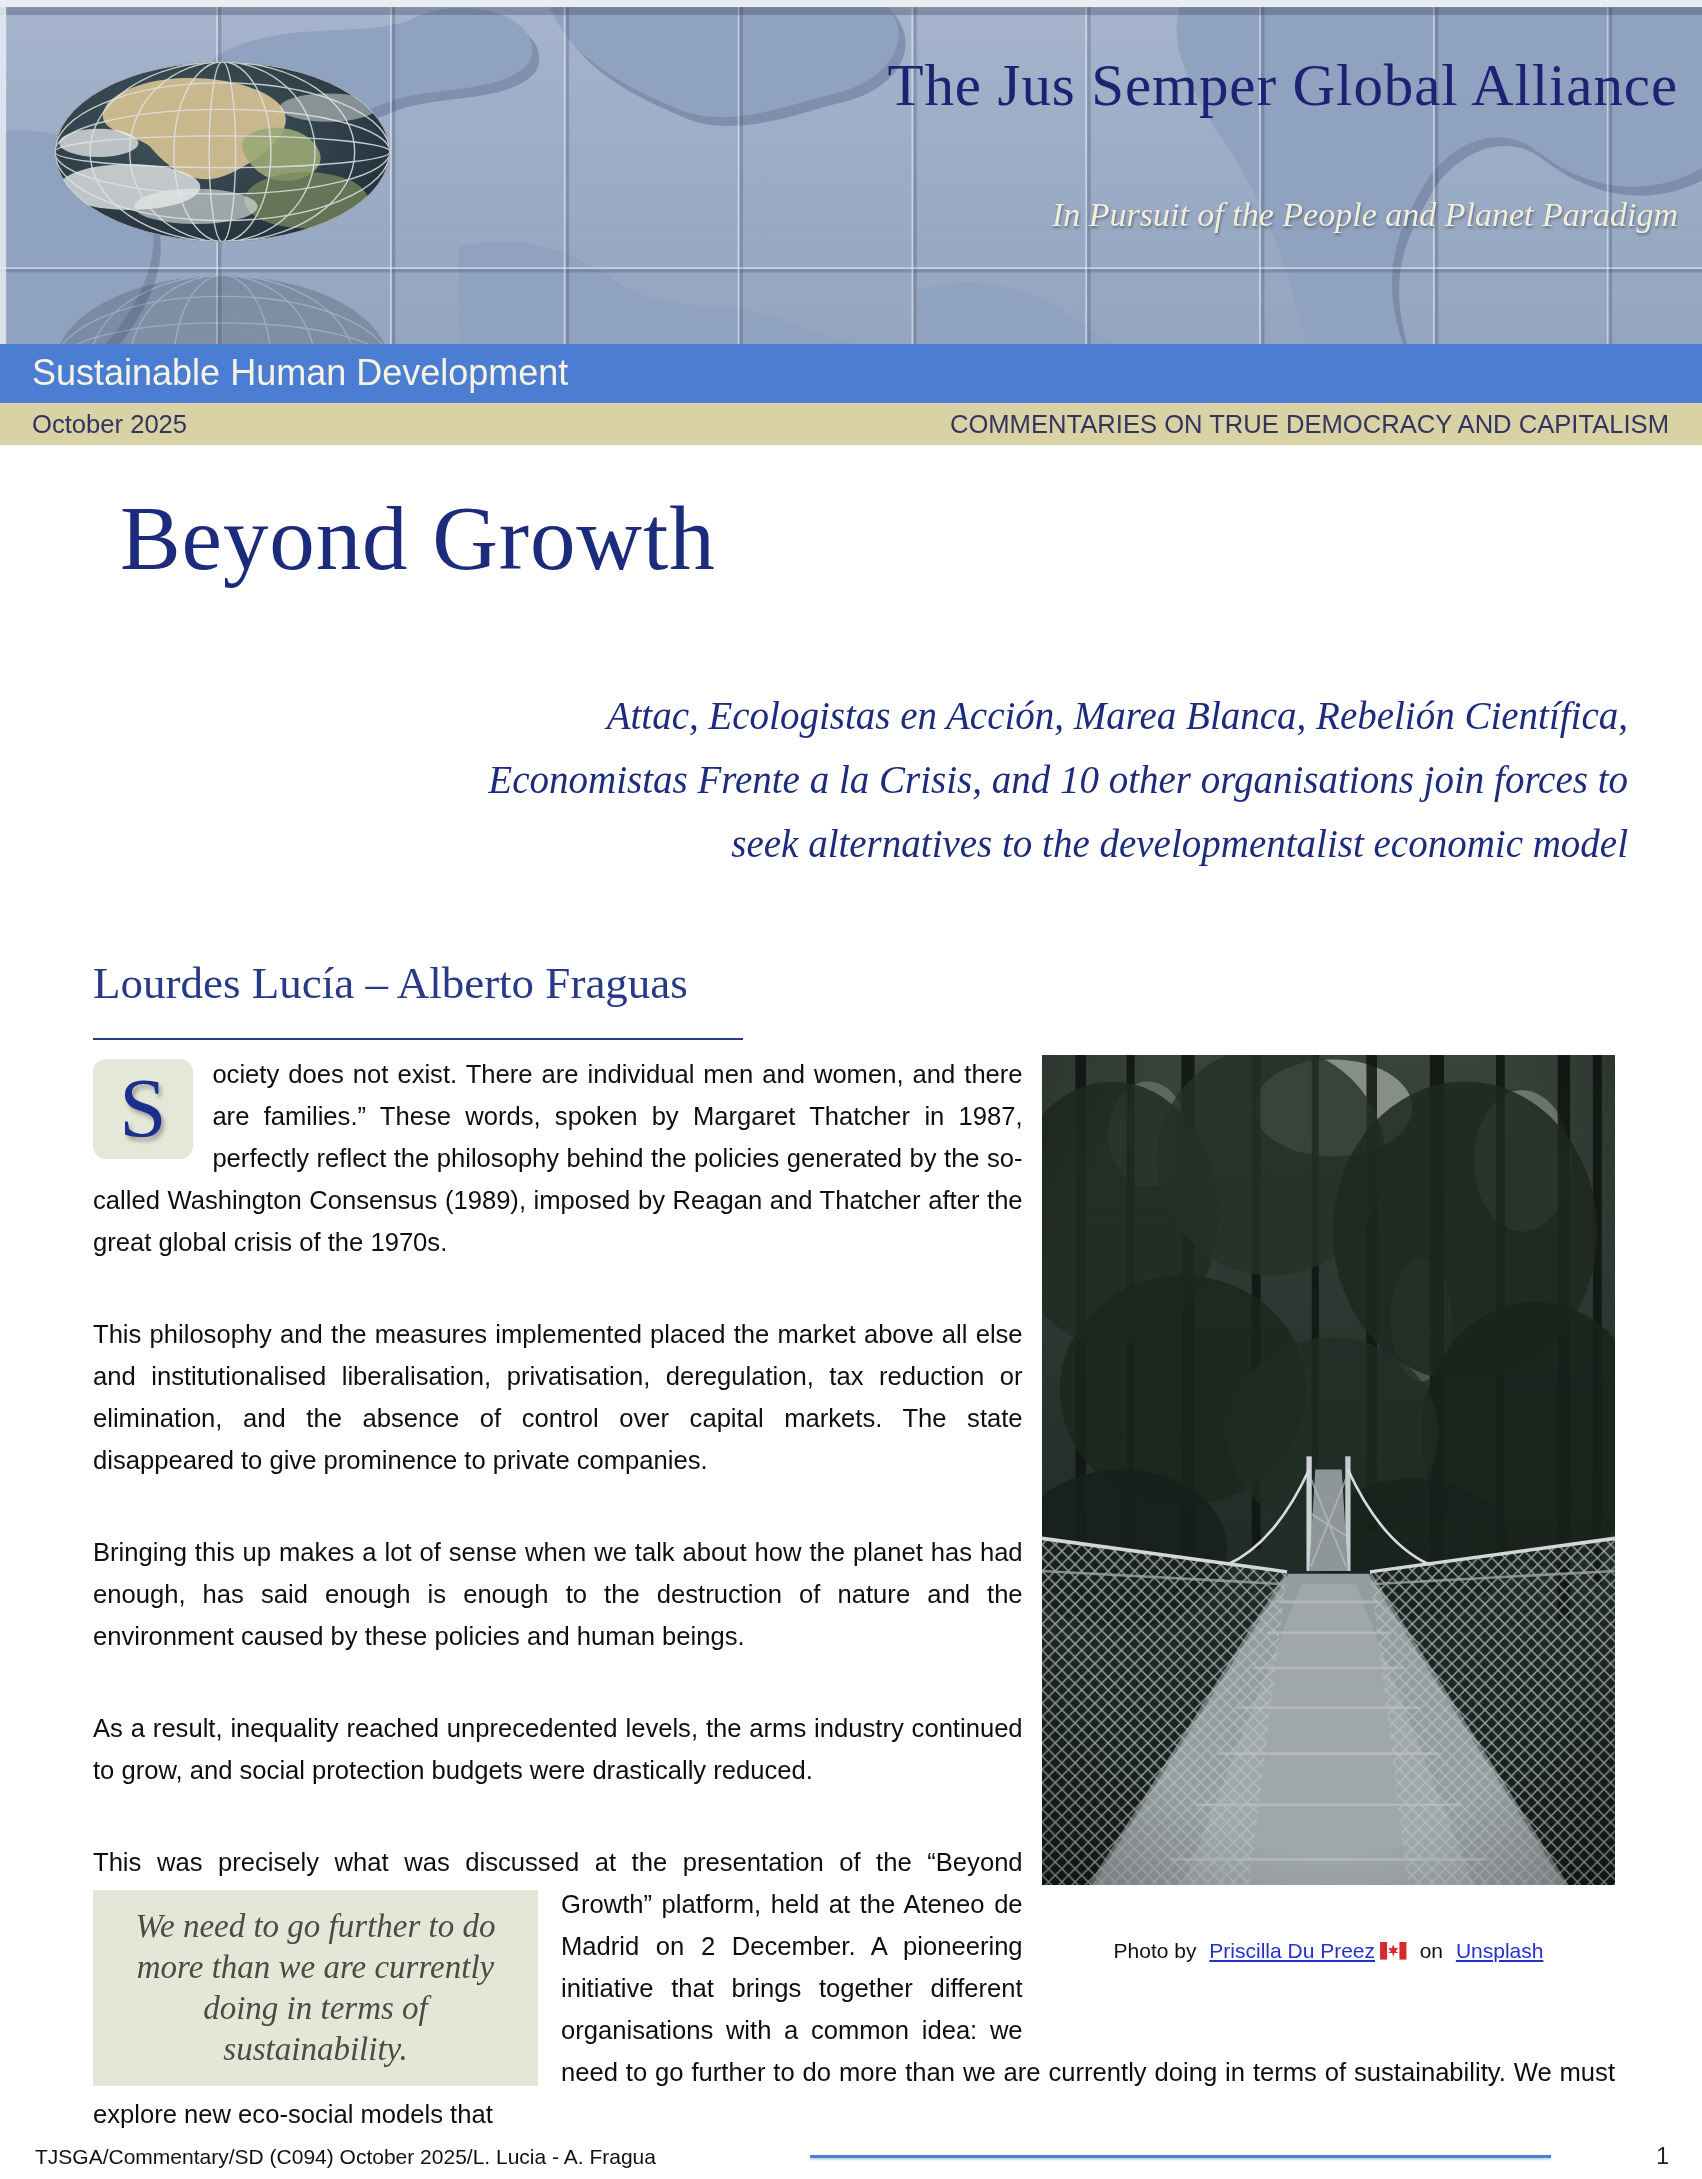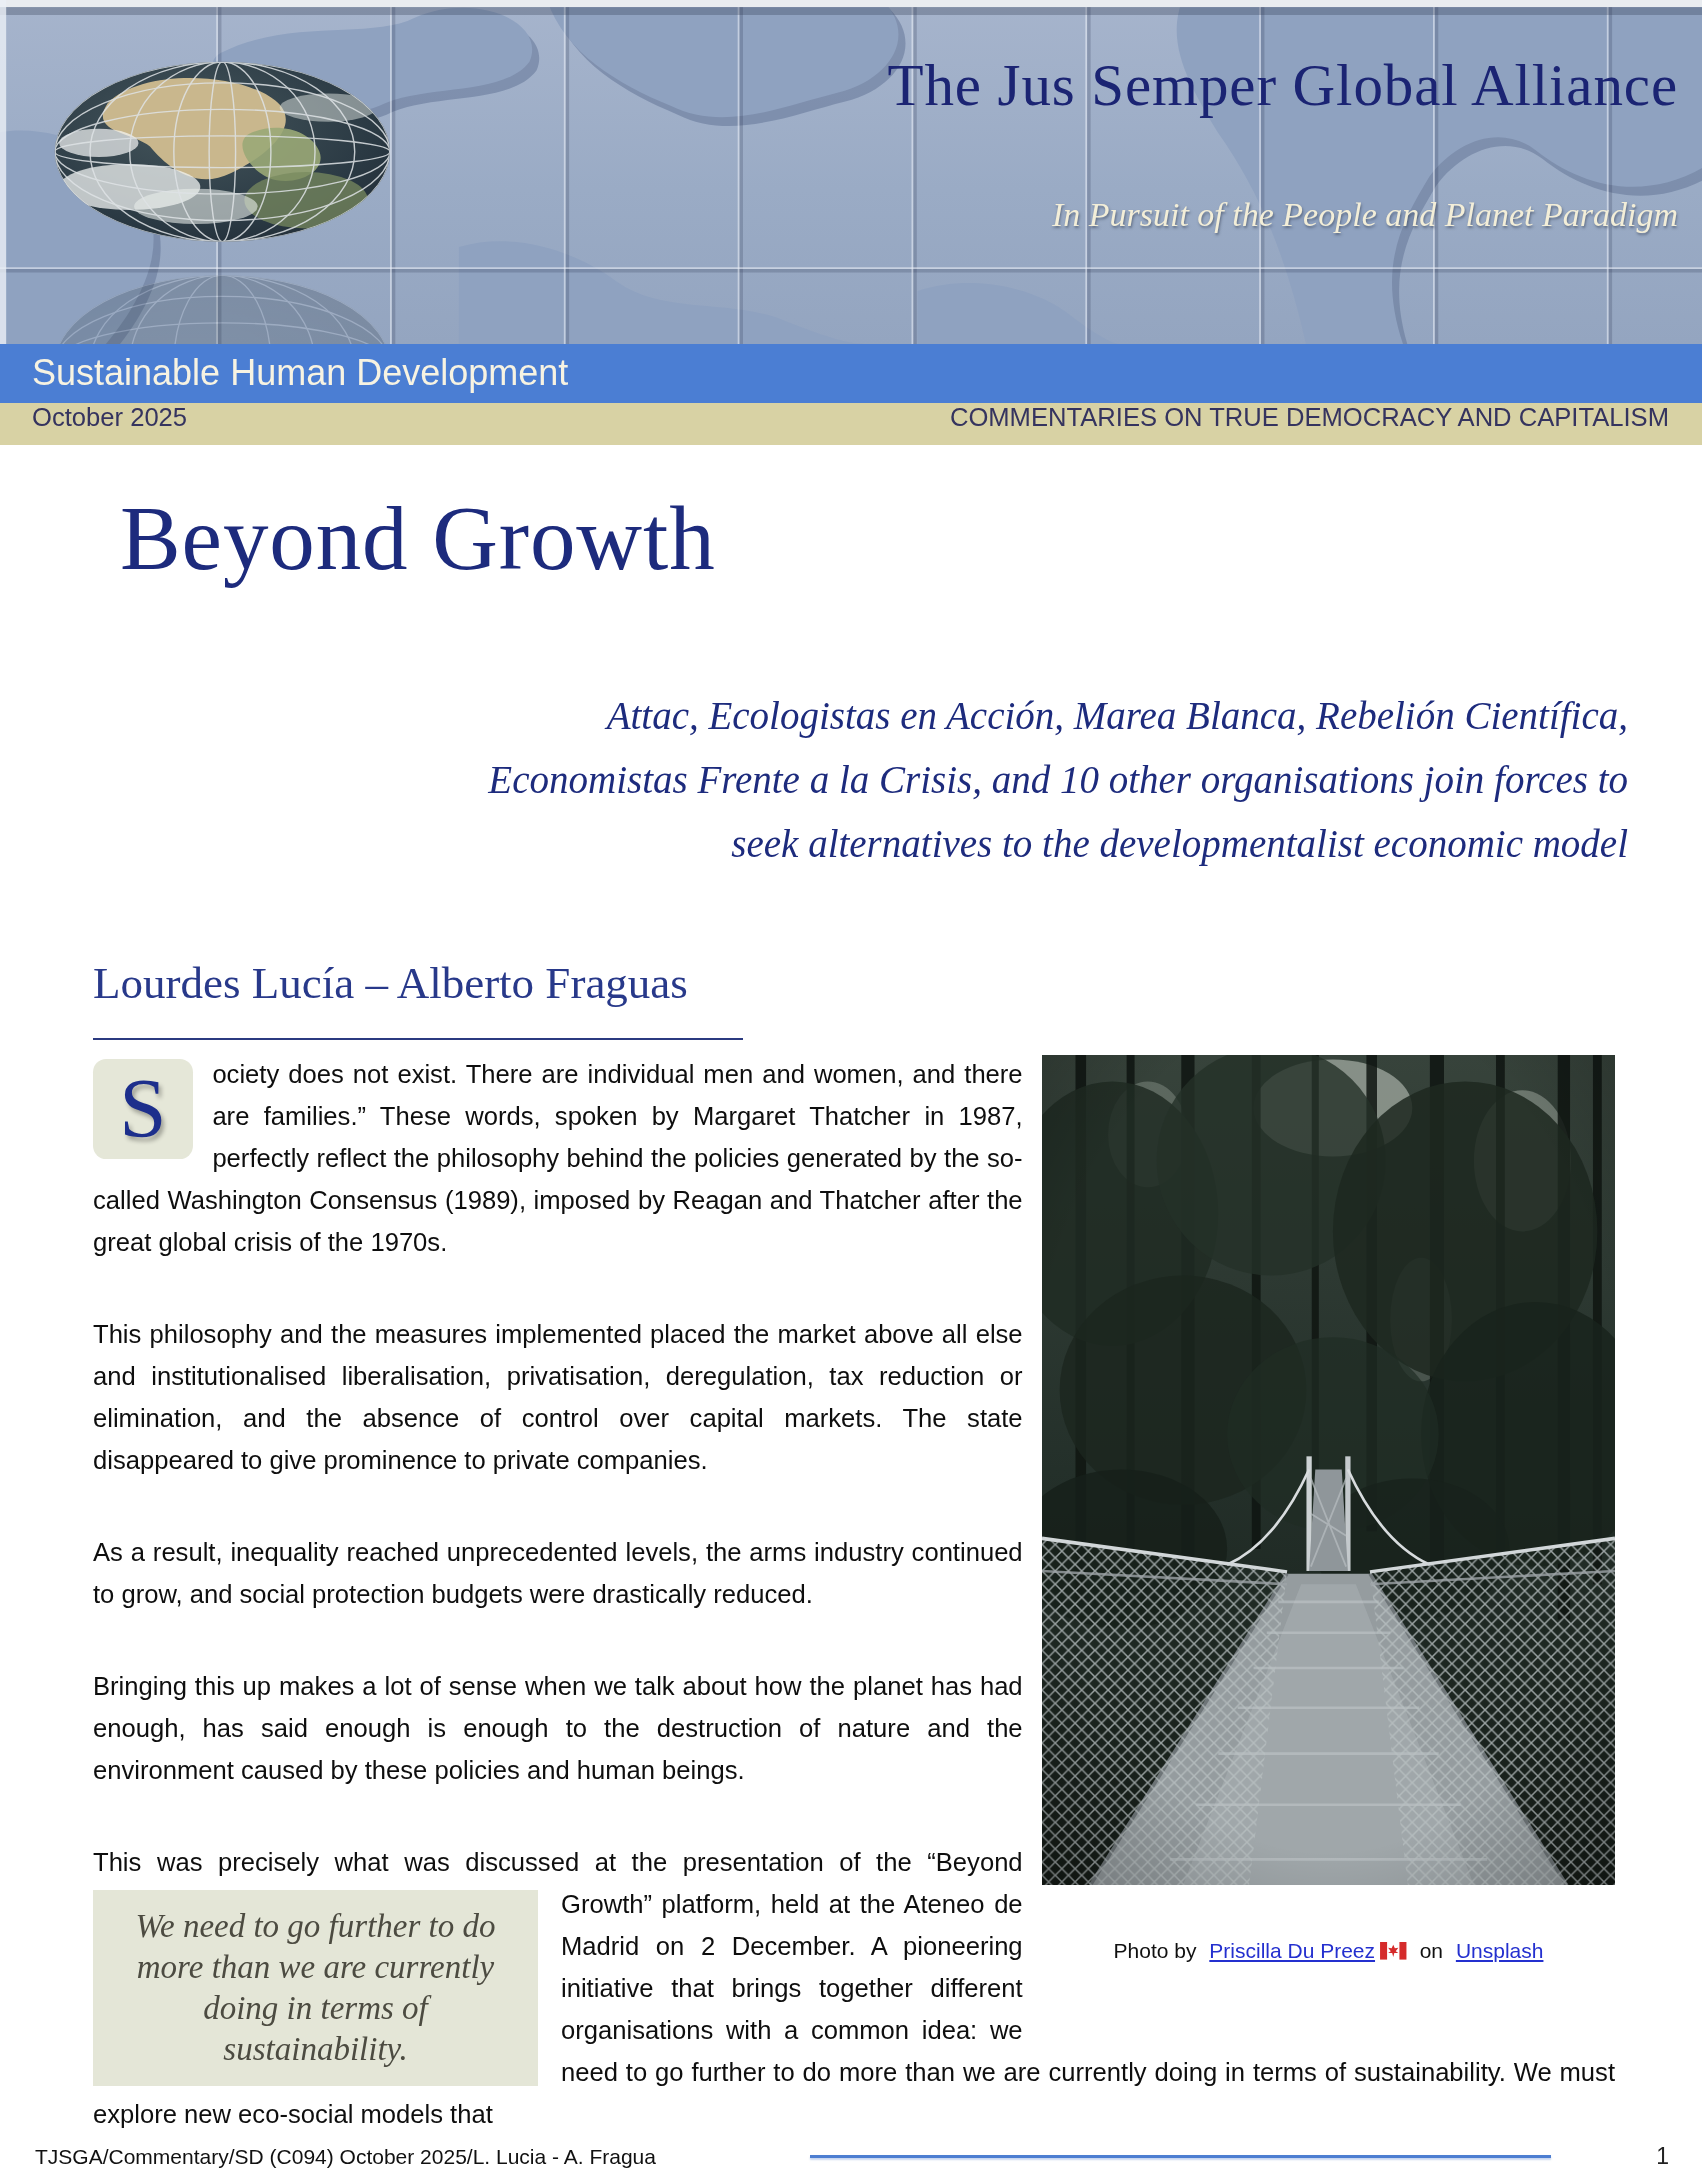--- a/index.html
+++ b/index.html
@@ -24,21 +24,21 @@
     text-shadow:0.9px 1.8px 2.6px rgba(40,50,70,.5);
   }
 
   
   .bar-blue {
     height:59px; background:#4b7ed3; color:#f7f3e2;
     font-size:36px; line-height:58px; padding-left:32px;
   }
   .bar-tan {
     height:42px; background:#d8d2a4; color:#35345f;
-    font-size:25.6px; display:flex; align-items:flex-start;
+    font-size:25.6px; display:flex; align-items:center;
     justify-content:space-between; padding:0 34px 0 32px;
   }
 
   
   .page-title {
     margin:46px 0 0 120px;
     font-family:"Liberation Serif", serif; font-weight:normal;
     font-size:91px; color:#1d2b7d; letter-spacing:0.9px; line-height:1.05;
   }
   .subtitle {
@@ -319,22 +319,22 @@
     </figcaption>
   </figure>
 
   <p>
     <span class="dropcap-box">
         <span class="letter">S</span>
       </span><span>ociety does not exist. There are individual men and women, and there are families.” These words, spoken by Margaret Thatcher in 1987, perfectly reflect the philosophy behind the policies generated by the so-called Washington Consensus (1989), imposed by Reagan and Thatcher after the great global crisis of the 1970s.</span>
   </p>
 
   <p>This philosophy and the measures implemented placed the market above all else and institutionalised liberalisation, privatisation, deregulation, tax reduction or elimination, and the absence of control over capital markets. The state disappeared to give prominence to private companies.</p>
+  <p>Bringing this up makes a lot of sense when we talk about how the planet has had enough, has said enough is enough to the destruction of nature and the environment caused by these policies and human beings.</p>
   <p>As a result, inequality reached unprecedented levels, the arms industry continued to grow, and social protection budgets were drastically reduced.</p>
-  <p>Bringing this up makes a lot of sense when we talk about how the planet has had enough, has said enough is enough to the destruction of nature and the environment caused by these policies and human beings.</p>
 
   <p>
     <span>This was precisely what was discussed at the presentation of the “Beyond</span>
     <span class="pullquote">We need to go further to do more than we are currently doing in terms of sustainability.</span>
     <span>Growth” platform, held at the Ateneo de Madrid on 2 December. A pioneering initiative that brings together different organisations with a common idea: we need to go further to do more than we are currently doing in terms of sustainability. We must explore new eco-social models that</span>
   </p>
 </div>
 
 <div class="footer">
   <span class="footer-left">TJSGA/Commentary/SD (C094) October 2025/L. Lucia - A. Fragua</span>

